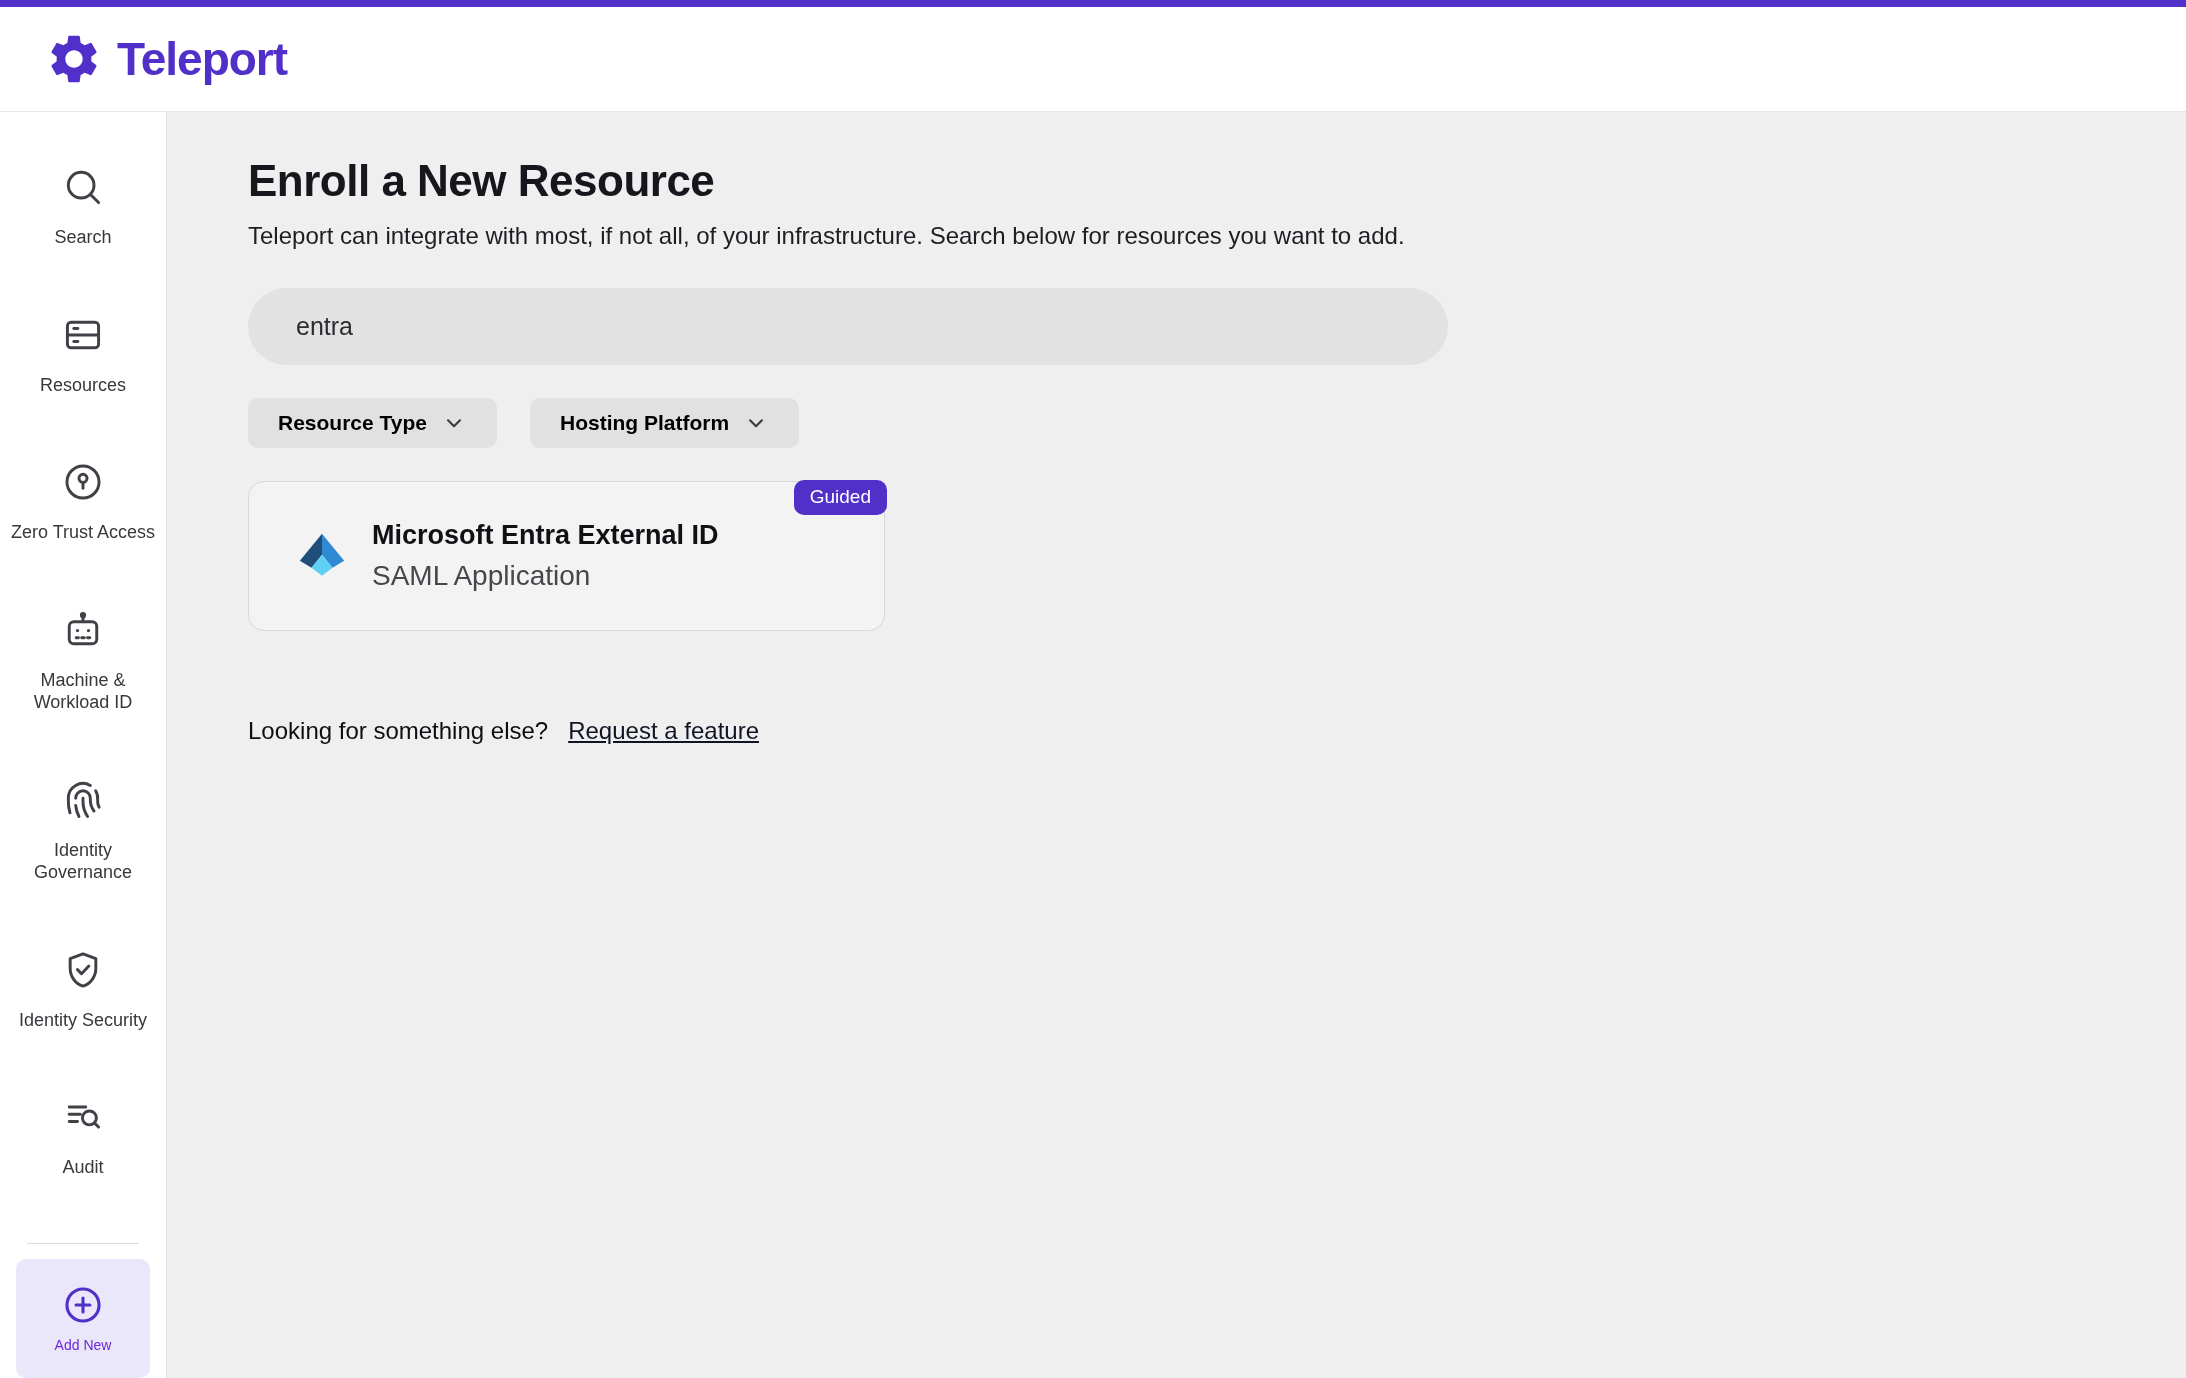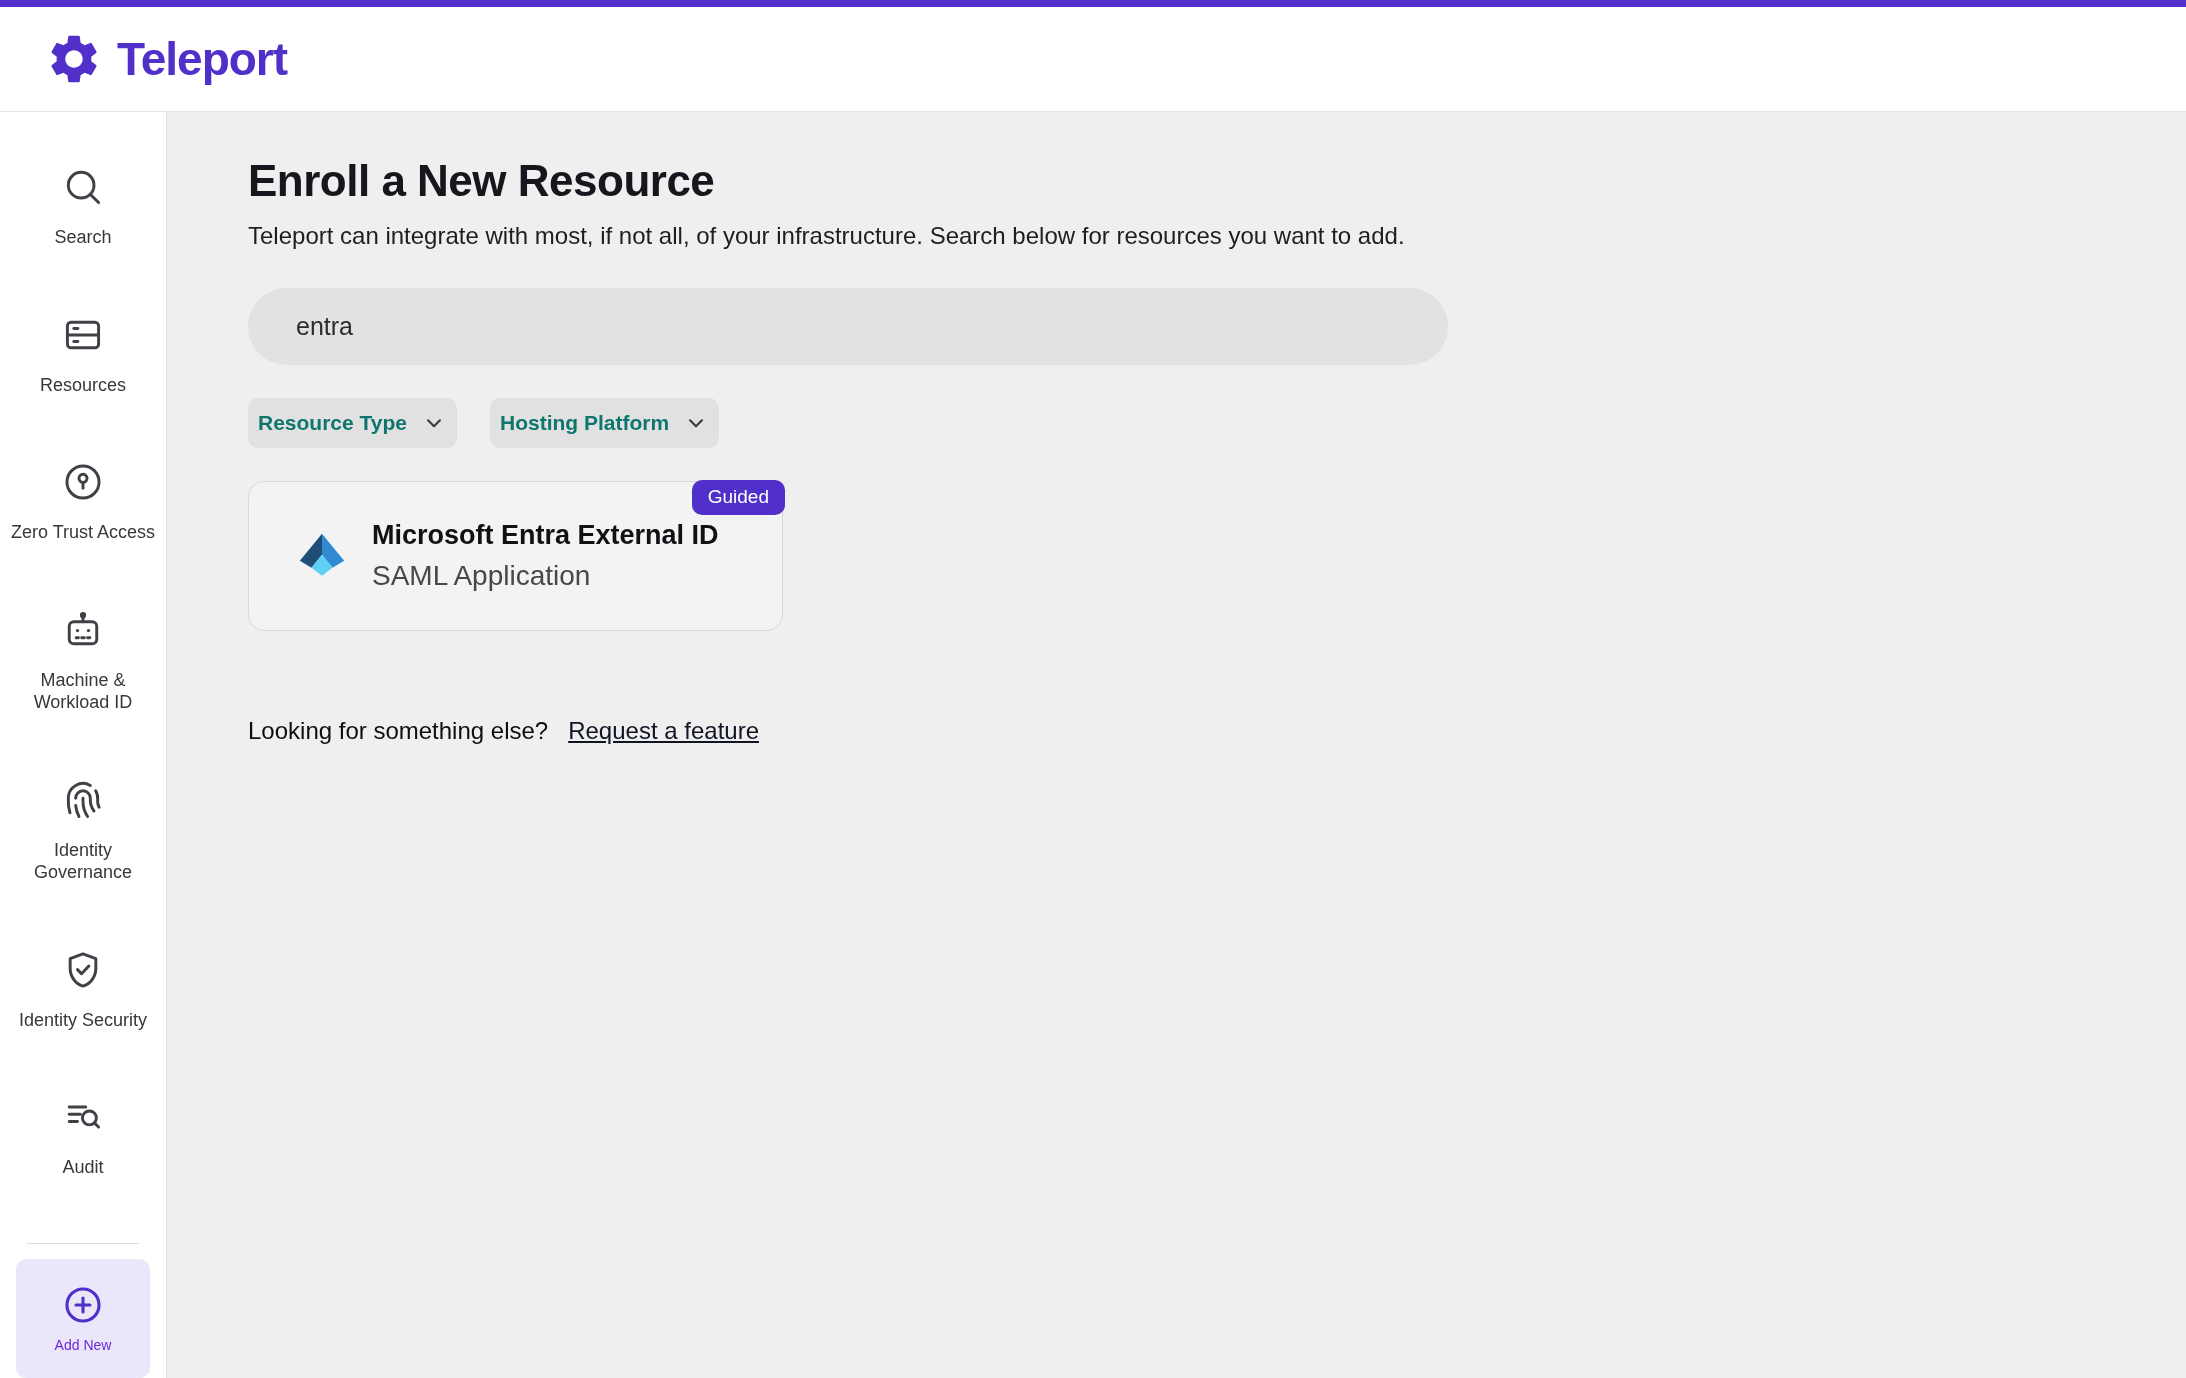--- a/index.html
+++ b/index.html
@@ -54,27 +54,27 @@
   }
   .search-pill {
     width: 1200px; height: 77px; background: #e2e2e3; border: none;
     border-radius: 40px; padding: 0 48px; font-size: 25px; color: #2b2c30;
     font-family: "Liberation Sans", sans-serif; outline: none; display: block;
     margin-bottom: 33px;
   }
   .filter-row { display: flex; gap: 33px; margin-bottom: 33px; }
   .filter-btn {
     height: 50px; background: #e1e1e2; border: none; border-radius: 10px;
-    padding: 0 10px; display: flex; align-items: center; gap: 14px;
+    padding: 0 30px; display: flex; align-items: center; gap: 14px;
     font-family: "Liberation Sans", sans-serif;
-    font-size: 21px; font-weight: bold; color: #0f766e; cursor: pointer;
+    font-size: 21px; font-weight: bold; color: #000000; cursor: pointer;
   }
 
   .result-card {
-    position: relative; width: 535px; min-height: 150px;
+    position: relative; width: 637px; min-height: 150px;
     background: #f3f3f4; border: 1px solid #d8d8da; border-radius: 16px;
     display: flex; align-items: center; padding: 0 16px 0 45px; gap: 22px;
     margin-bottom: 86px; cursor: pointer;
   }
   .card-badge {
     position: absolute; top: -2px; right: -3px;
     background: #512fc9; color: #ffffff; font-size: 19px;
     padding: 7px 16px; border-radius: 10px; line-height: 1.1;
   }
   .card-text { display: flex; flex-direction: column; gap: 9px; }

